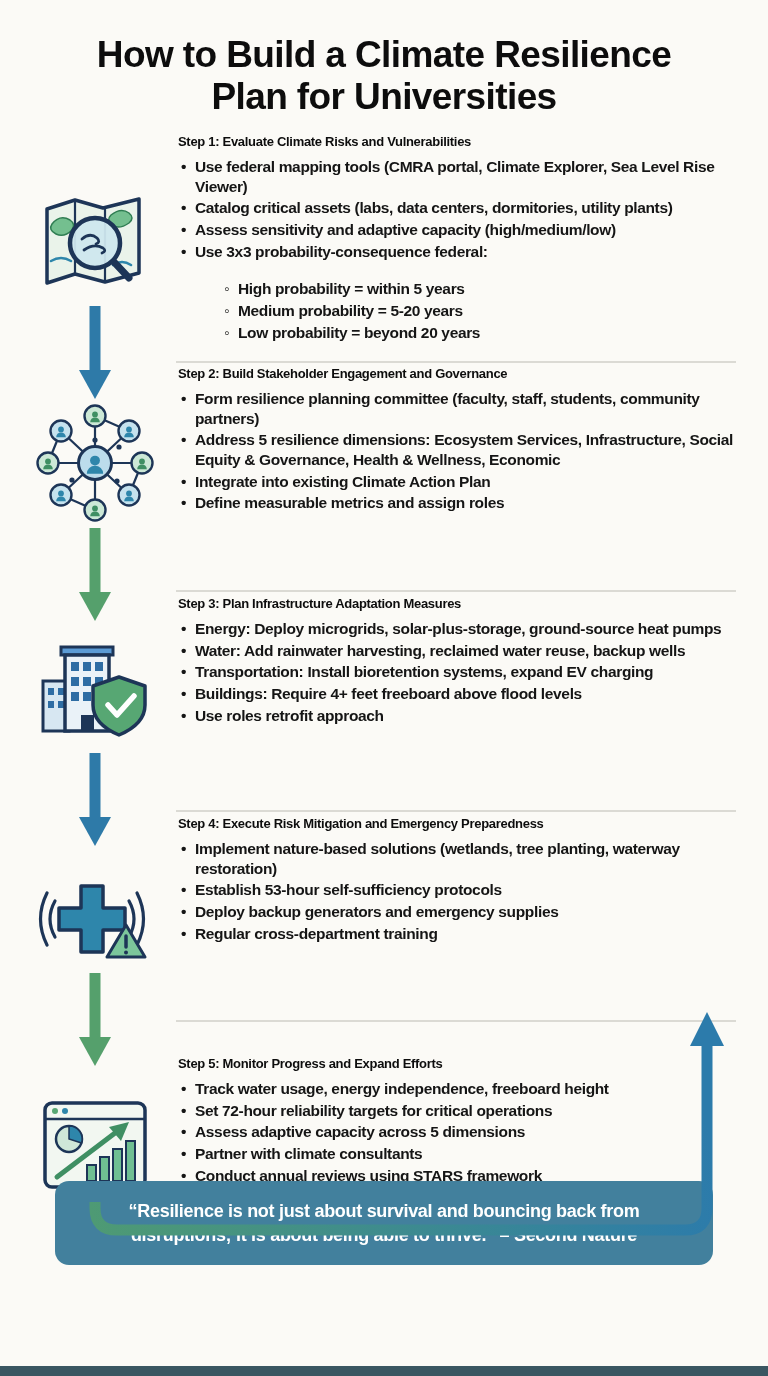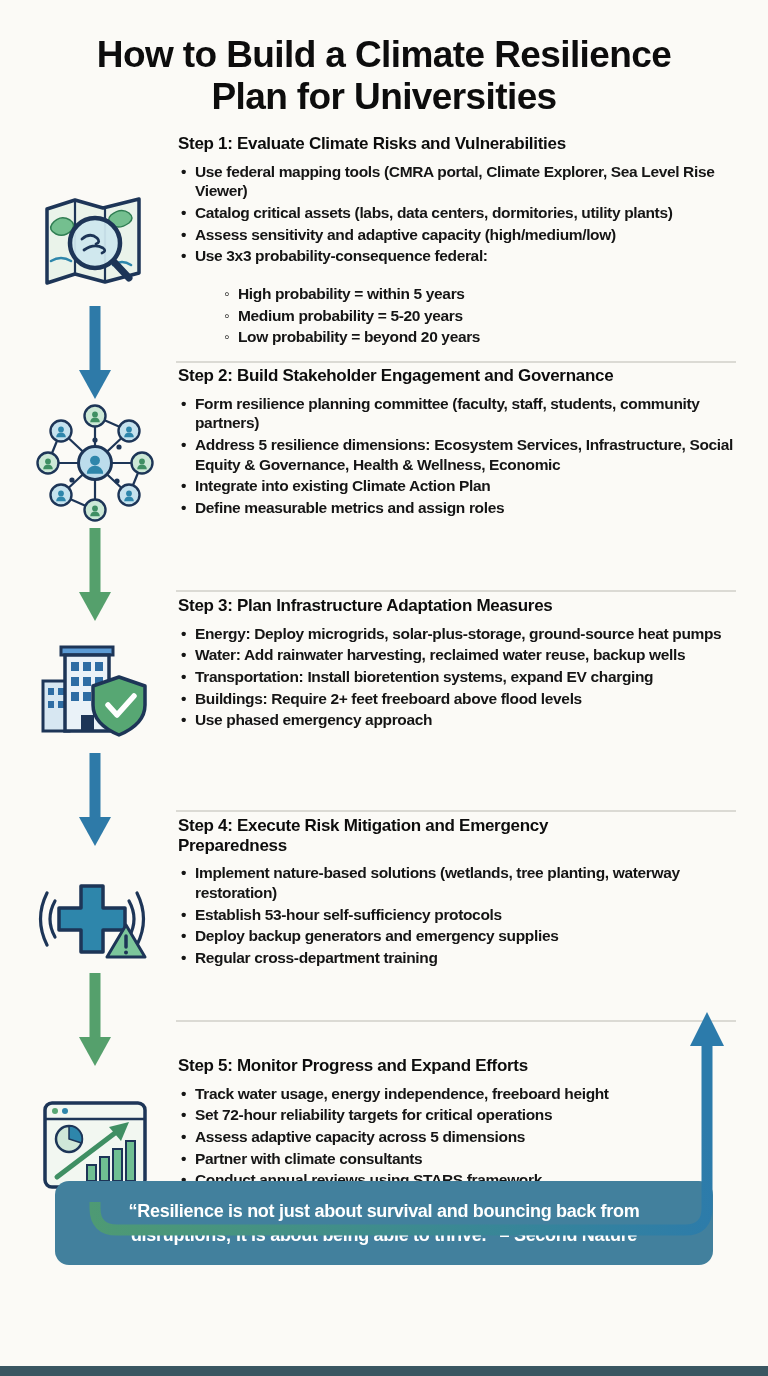--- a/index.html
+++ b/index.html
@@ -5,21 +5,21 @@
   * { margin:0; padding:0; box-sizing:border-box; }
   body { font-family:"Liberation Sans", sans-serif; background:#ffffff; }
   .page { position:relative; width:768px; height:1376px; margin:0 auto;
           background:var(--background,#fbfaf6); overflow:hidden;padding-left:20px; }
 
   .title { position:absolute; top:34px; left:0; width:768px; text-align:center;
            font-size:37px; font-weight:700; letter-spacing:-0.6px; line-height:1.14;
            color:#0d0d0d; }
 
   .step { position:absolute; left:178px; width:560px; color:#151515; }
-  .step h2 { font-size:17px; font-weight:700; letter-spacing:-0.3px;
+  .step h2 { font-size:13px; font-weight:700; letter-spacing:-0.3px;
              line-height:1.16; color:#0d0d0d; margin-bottom:8px; }
   .step ul { list-style:none; }
   .step li { position:relative; padding-left:17px; font-size:15.5px; font-weight:700;
              letter-spacing:-0.35px; line-height:1.27; margin-bottom:2px; }
   .step li::before { content:"\2022"; position:absolute; left:3px; top:0; }
   .step ul.sub { margin:18px 0 0 26px; }
   .step ul.sub li::before { content:"\25E6"; }
 
   .divider { position:absolute; left:176px; width:560px; height:2px;
              background:var(--divider,#dbdad4); }
@@ -250,22 +250,22 @@
       <li>Define measurable metrics and assign roles</li>
     </ul>
   </section>
 
   <section class="step" style="top:596px">
     <h2 style="max-width:560px">Step 3: Plan Infrastructure Adaptation Measures</h2>
     <ul>
       <li>Energy: Deploy microgrids, solar-plus-storage, ground-source heat pumps</li>
       <li>Water: Add rainwater harvesting, reclaimed water reuse, backup wells</li>
       <li>Transportation: Install bioretention systems, expand EV charging</li>
-      <li>Buildings: Require 2+ feet freeboard above flood levels</li>
-      <li>Use phased emergency approach</li>
+      <li>Buildings: Require 4+ feet freeboard above flood levels</li>
+      <li>Use roles retrofit approach</li>
     </ul>
   </section>
 
   <section class="step" style="top:816px">
     <h2 style="max-width:480px">Step 4: Execute Risk Mitigation and Emergency Preparedness</h2>
     <ul>
       <li>Implement nature-based solutions (wetlands, tree planting, waterway restoration)</li>
       <li>Establish 53-hour self-sufficiency protocols</li>
       <li>Deploy backup generators and emergency supplies</li>
       <li>Regular cross-department training</li>

